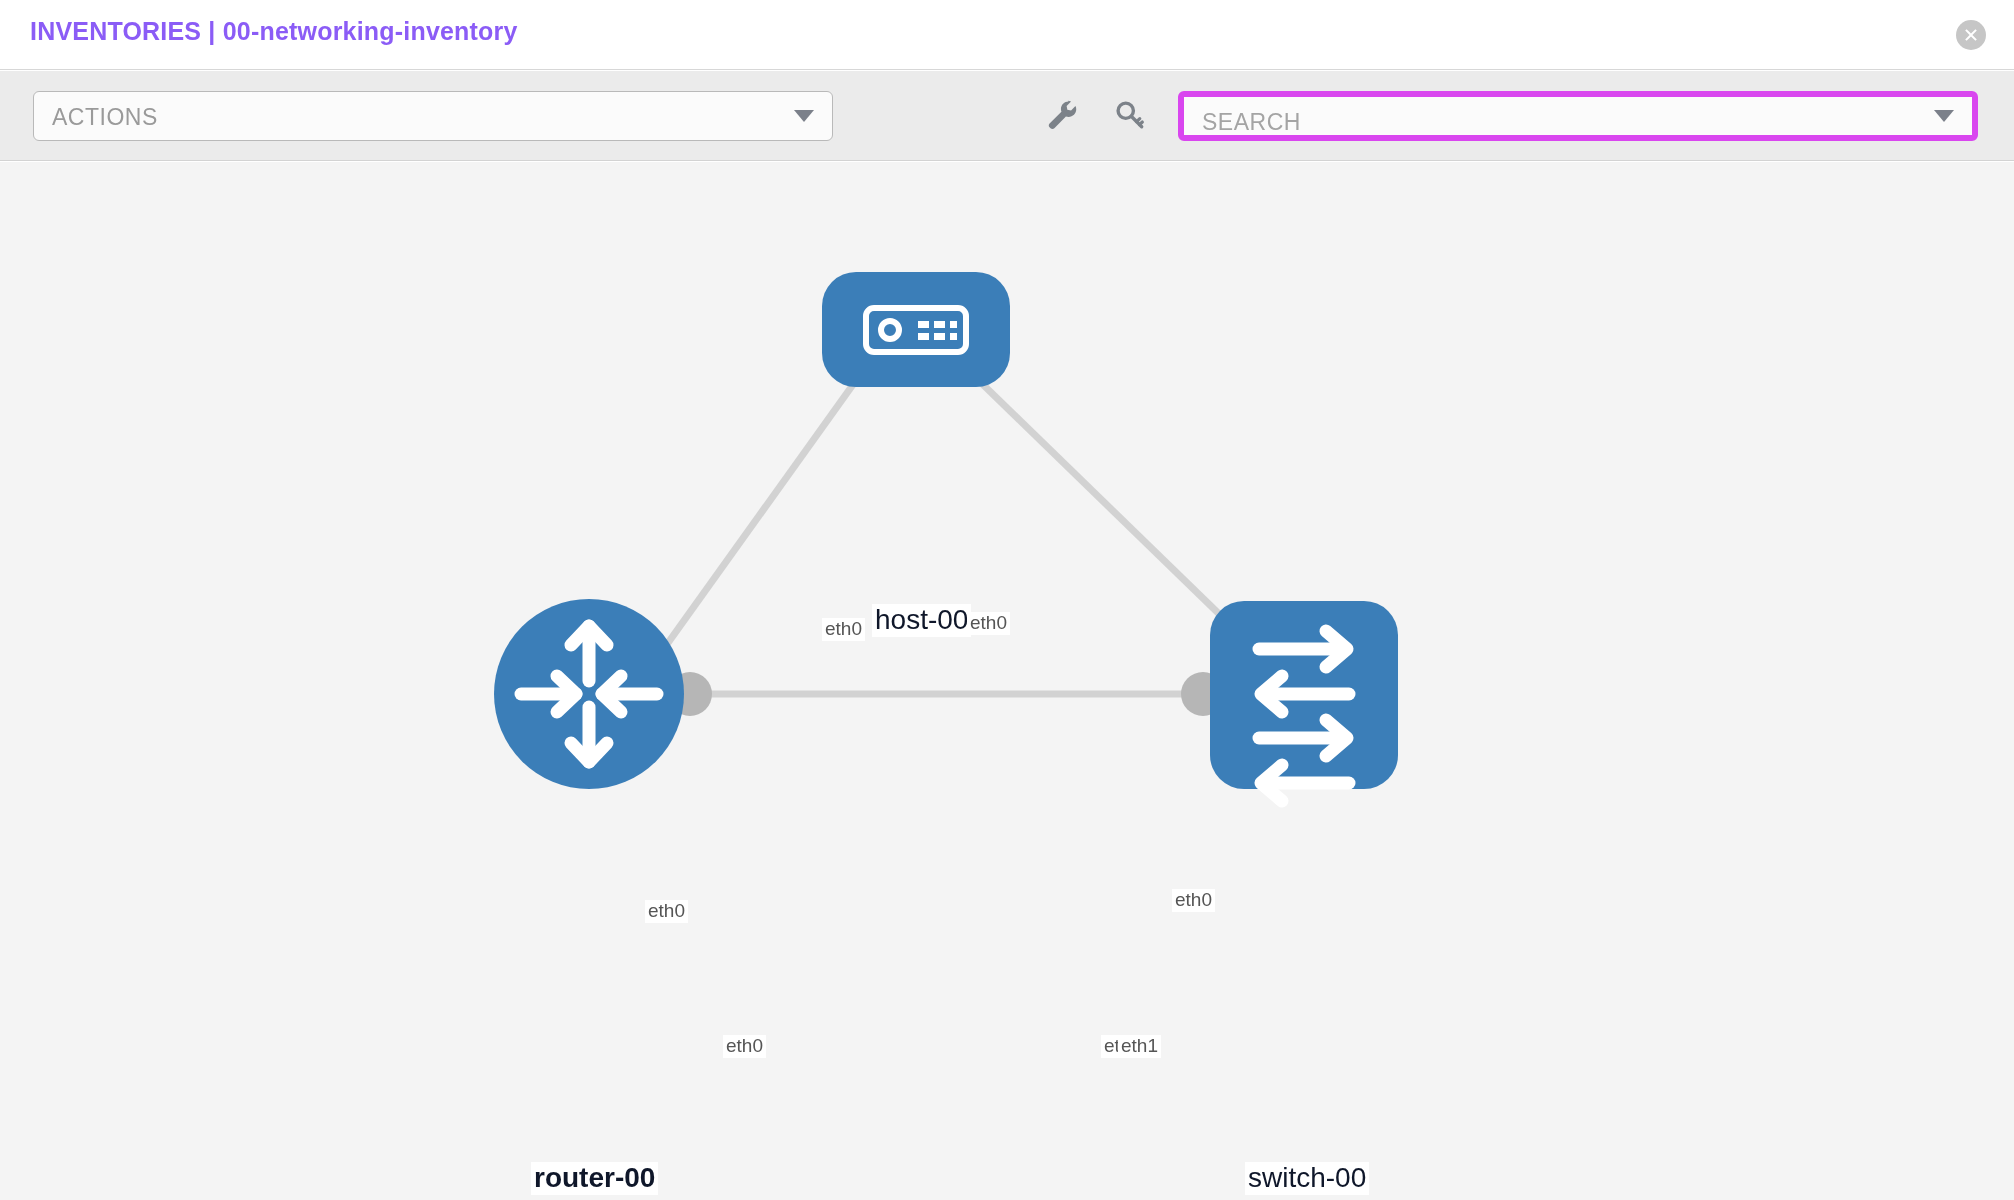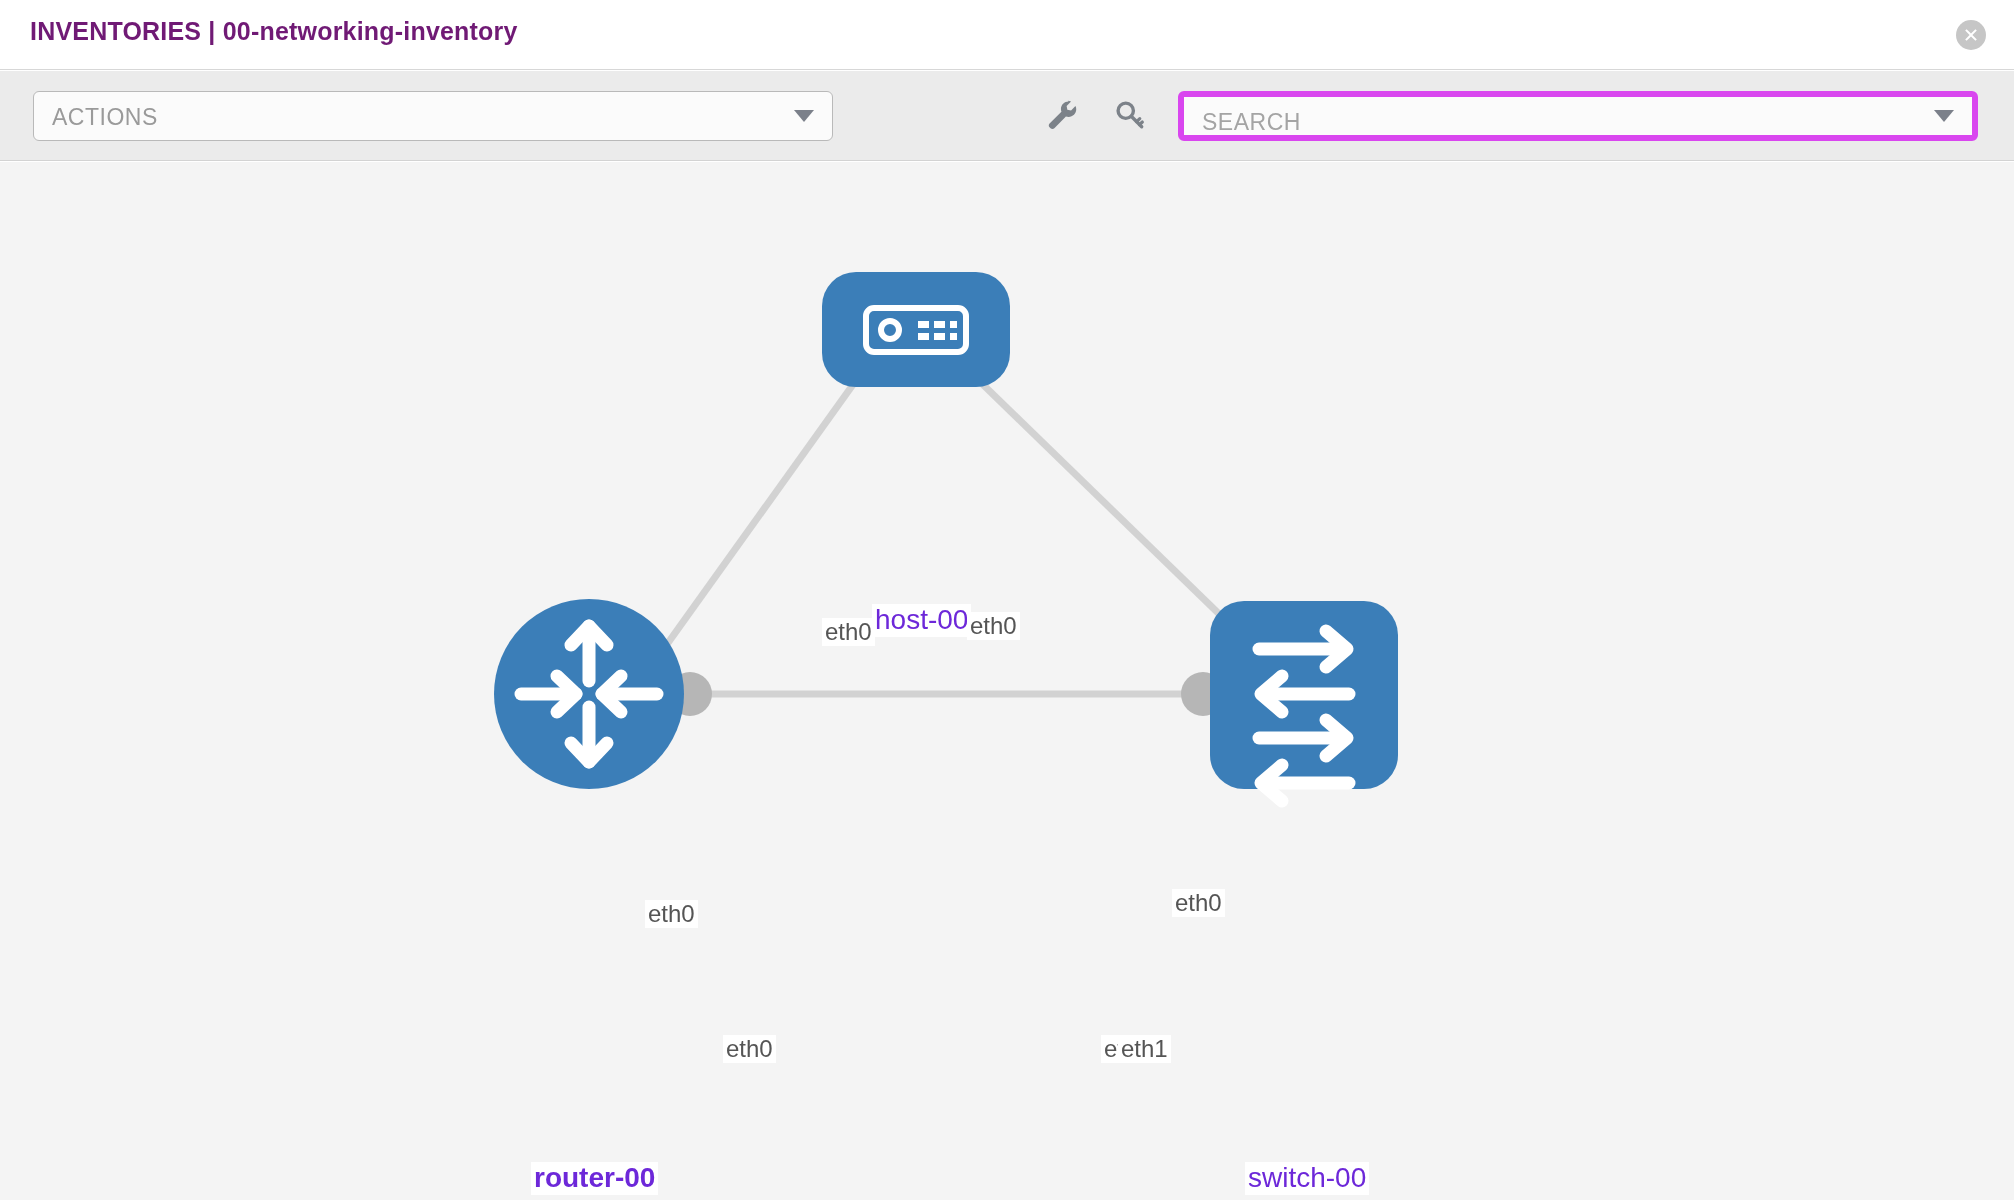--- a/index.html
+++ b/index.html
@@ -24,21 +24,21 @@
     left: 0; top: 0;
     width: 2014px; height: 70px;
     background: #ffffff;
     border-bottom: 1px solid #d7d7d7;
   }
   .page-title {
     position: absolute;
     left: 30px; top: 17px;
     font-size: 25px;
     font-weight: bold;
-    color: #701a75;
+    color: #8b5cf6;
     letter-spacing: .2px;
     white-space: nowrap;
   }
   .close-btn {
     position: absolute;
     right: 28px; top: 20px;
     width: 30px; height: 30px;
     border-radius: 50%;
     background: #c6c6c6;
     cursor: pointer;
@@ -118,30 +118,30 @@
   .topology-svg {
     position: absolute;
     left: 0; top: 0;
     width: 2014px; height: 1038px;
   }
 
   
   .chip {
     position: absolute;
     background: #ffffff;
-    color: #6d28d9;
+    color: #0f172a;
     white-space: nowrap;
     line-height: 1.1;
   }
   .node-name {
     font-size: 28px;
     padding: 1px 3px;
   }
   .edge-label {
-    font-size: 24px;
+    font-size: 19px;
     padding: 1px 3px;
     color: #555555;
   }
 </style>
 </head>
 <body>
 
 <div id="app">
 
   <div class="header">

